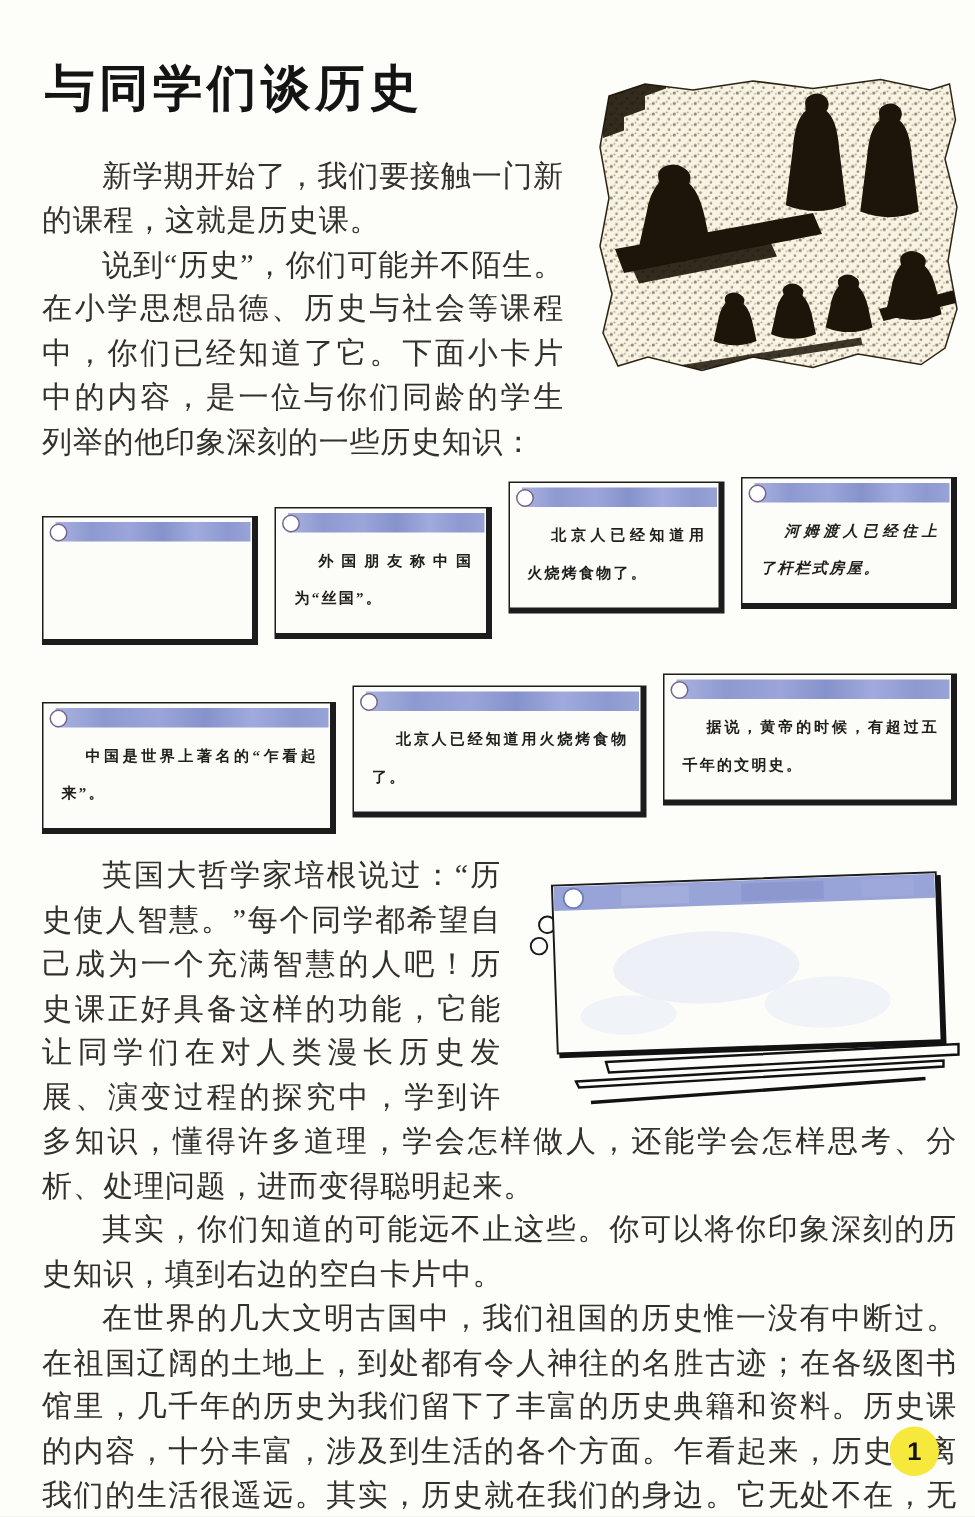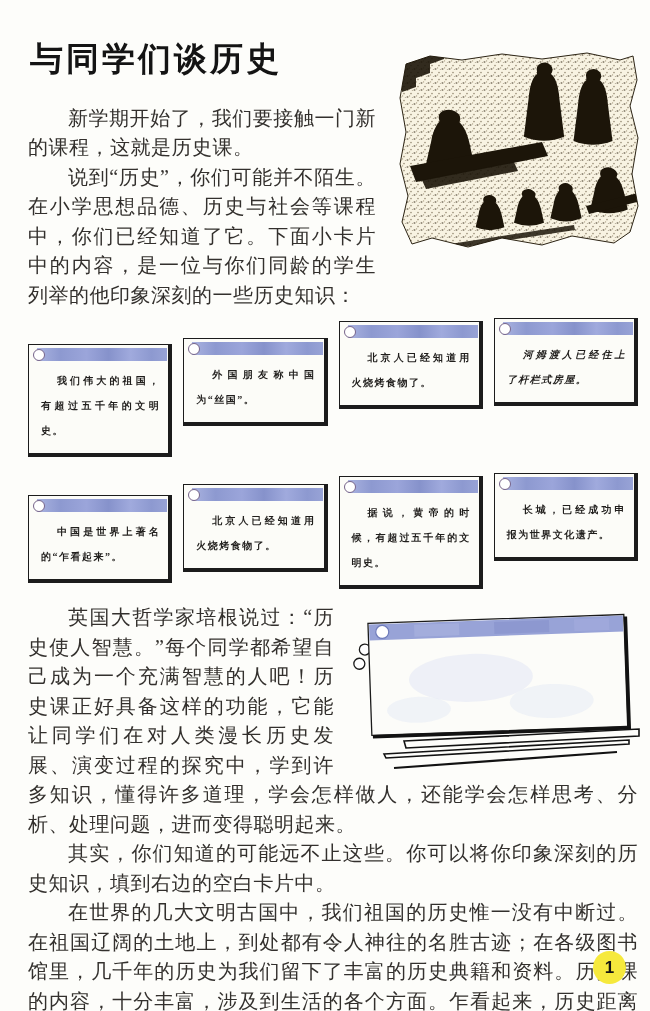--- a/index.html
+++ b/index.html
@@ -133,21 +133,20 @@
 
     <p class="para first">新学期开始了，我们要接触一门新的课程，这就是历史课。</p>
     <p class="para">说到“历史”，你们可能并不陌生。在小学思想品德、历史与社会等课程中，你们已经知道了它。下面小卡片中的内容，是一位与你们同龄的学生列举的他印象深刻的一些历史知识：</p>
 
     <div class="cards">
       <div class="card-row card-row1">
         <div class="card">
           <div class="card-strip">
               <span class="card-hole"></span>
             </div>
-          <p class="card-text">我们伟大的祖国，有超过五千年的文明史。</p>
         </div>
         <div class="card">
           <div class="card-strip">
               <span class="card-hole"></span>
             </div>
           <p class="card-text">外国朋友称中国为“丝国”。</p>
         </div>
         <div class="card">
           <div class="card-strip">
               <span class="card-hole"></span>
@@ -172,26 +171,20 @@
           <div class="card-strip">
               <span class="card-hole"></span>
             </div>
           <p class="card-text">北京人已经知道用火烧烤食物了。</p>
         </div>
         <div class="card">
           <div class="card-strip">
               <span class="card-hole"></span>
             </div>
           <p class="card-text">据说，黄帝的时候，有超过五千年的文明史。</p>
-        </div>
-        <div class="card">
-          <div class="card-strip">
-              <span class="card-hole"></span>
-            </div>
-          <p class="card-text">长城，已经成功申报为世界文化遗产。</p>
         </div>
       </div>
     </div>
 
     <svg class="stack" width="300" height="170" viewBox="0 0 300 170">
       <g transform="rotate(-2 150 75)">
         <circle cx="20" cy="40" r="5.5" fill="#fff" stroke="#1b1b1b" stroke-width="1.3"></circle>
         <circle cx="14" cy="54" r="5.5" fill="#fff" stroke="#1b1b1b" stroke-width="1.3"></circle>
         <rect x="24" y="14" width="256" height="112" fill="#fcfcf9" stroke="#1b1b1b" stroke-width="1.3"></rect>
         <path d="M281.5,16 L281.5,127.5 L25,127.5" fill="none" stroke="#121212" stroke-width="3.5"></path>

